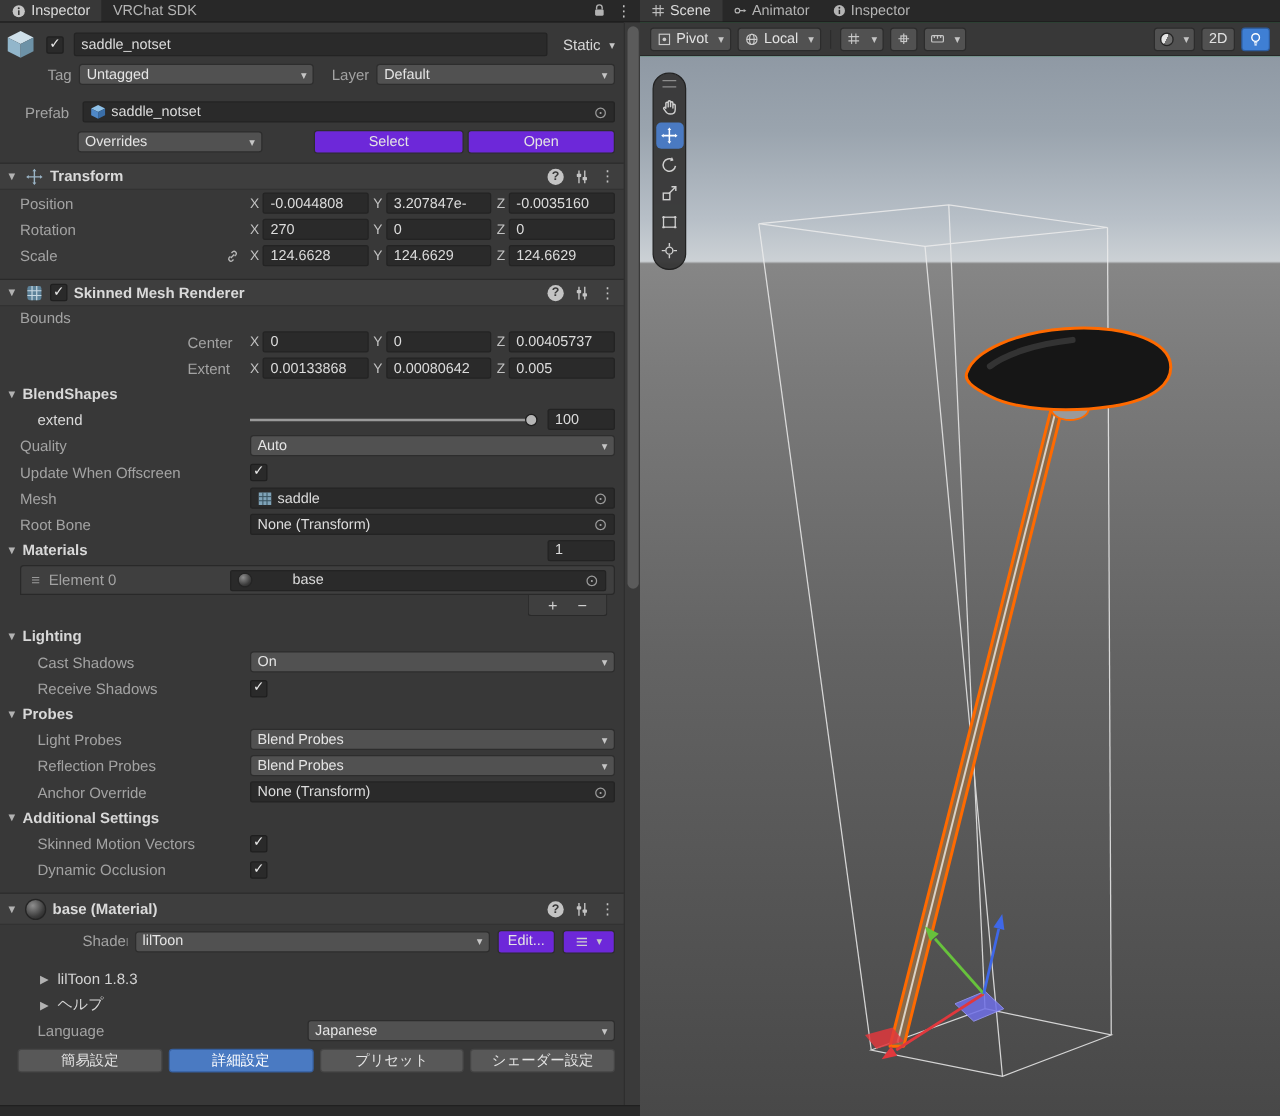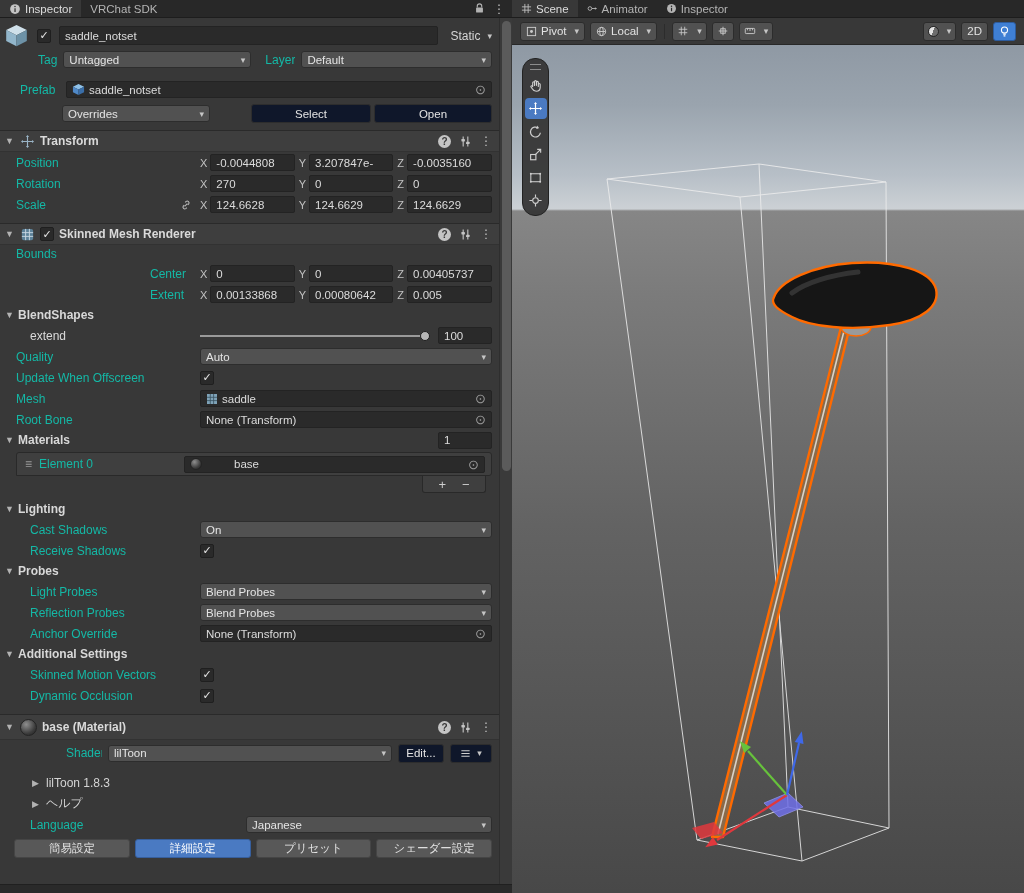--- a/index.html
+++ b/index.html
@@ -14,21 +14,21 @@
   .tab.active { background:#383838; color:#dcdcdc; }
   .tabbar .tspacer { flex:1; }
   .tabbar-icons { display:flex; align-items:center; gap:7px; padding-right:7px; }
   .kebab { color:#c2c2c2; font-size:12px; line-height:1; }
 
   
   .inspector { position:absolute; left:0; top:0; width:512px; height:893px; background:#383838; display:flex; flex-direction:column; }
   .vscroll { position:absolute; top:18px; right:0; bottom:9px; width:13px; background:#3a3a3a; border-left:1px solid #2e2e2e; z-index:5; }
   .vthumb { position:absolute; top:3px; left:2px; width:9px; height:52%; background:#5b5b5b; border-radius:5px; }
 
-  .lab { flex:none; color:#14b8a6; white-space:nowrap; overflow:hidden; }
+  .lab { flex:none; color:#a3a3a3; white-space:nowrap; overflow:hidden; }
   .row { display:flex; align-items:center; min-height:21px; padding:0 20px 0 16px; }
   .row.i1 { padding-left:30px; }
   .row .lab { width:184px; }
   .row.i1 .lab { width:170px; }
   .row.ib { padding-left:150px; }
   .row.ib .lab { width:50px; }
 
   .field, .dd, .objf { height:17px; background:#2a2a2a; border:1px solid #232323; border-radius:2px; color:#dcdcdc; display:flex; align-items:center; padding:0 5px; font-size:11.5px; white-space:nowrap; overflow:hidden; }
   .dd { background:#515151; border-color:#2d2d2d; border-radius:3px; color:#e4e4e4; }
   .dd .ddval { flex:1; overflow:hidden; }
@@ -54,21 +54,21 @@
   .namefield { flex:1; height:19px; }
   .staticdd { display:flex; align-items:center; gap:3px; color:#d6d6d6; flex:none; padding-left:4px; }
   .go-r2 { display:flex; align-items:center; gap:6px; height:21px; padding-left:34px; }
   .tagdd { width:188px; }
   .layerdd { flex:1; }
 
   .prefabrow { display:flex; align-items:center; gap:4px; min-height:21px; padding:0 20px 0 20px; margin-top:6px; }
   .prefabrow .lab { width:42px; }
   .ovrow { display:flex; align-items:center; min-height:21px; padding:0 20px 0 62px; margin:3px 0 6px; }
   .ovdd { width:148px; }
-  .btn { background:#0f172a; border:1px solid #2d2d2d; border-radius:3px; height:19px; display:flex; align-items:center; justify-content:center; color:#e4e4e4; font-size:11.5px; padding:0 8px; white-space:nowrap; }
+  .btn { background:#6d28d9; border:1px solid #2d2d2d; border-radius:3px; height:19px; display:flex; align-items:center; justify-content:center; color:#e4e4e4; font-size:11.5px; padding:0 8px; white-space:nowrap; }
   .selbtn { width:120px; margin-left:auto; }
   .openbtn { width:118px; margin-left:3px; }
 
   .ebrow { display:flex; align-items:center; gap:8px; height:26px; padding-left:200px; }
   .ebbtn { width:30px; height:22px; padding:0; }
   .boundsrow { height:18px; display:flex; align-items:center; padding-left:16px; }
 
   .foldrow { display:flex; align-items:center; min-height:20px; padding:0 20px 0 4px; gap:3px; }
   .foldrow .ftitle { font-weight:bold; color:#d8d8d8; }
   .sizefield { width:54px; margin-left:auto; }

